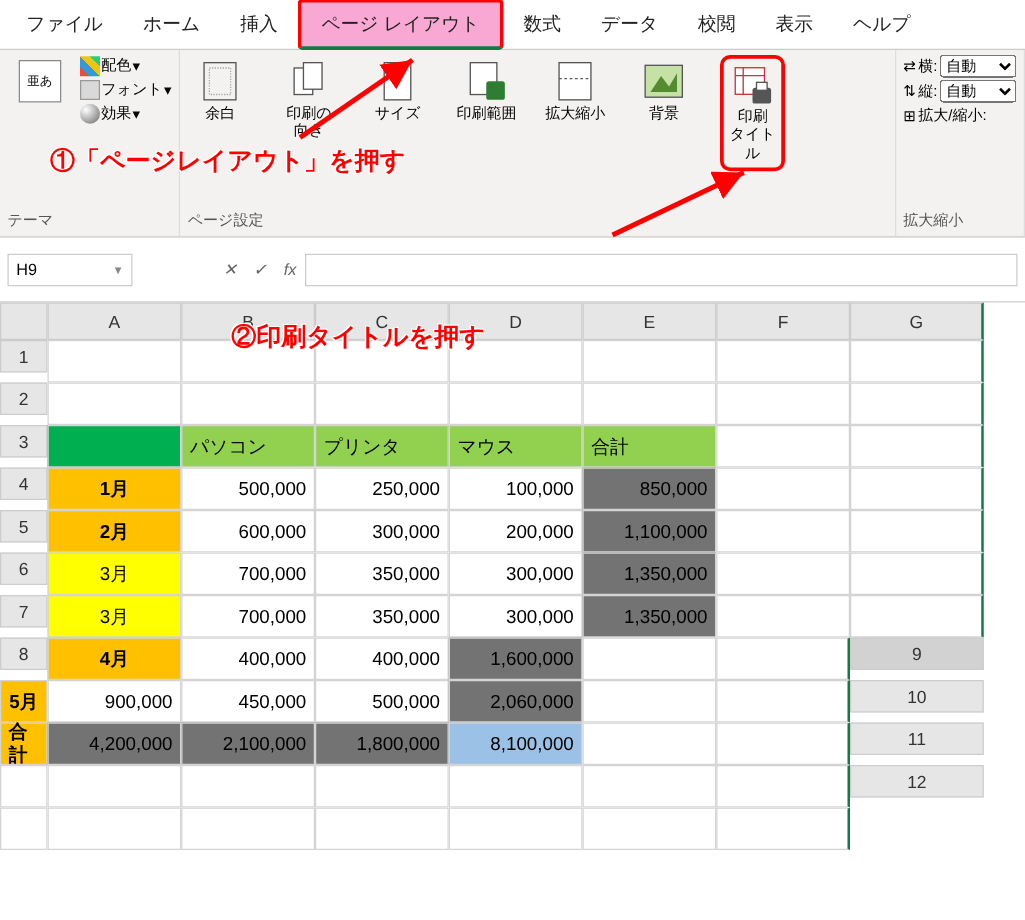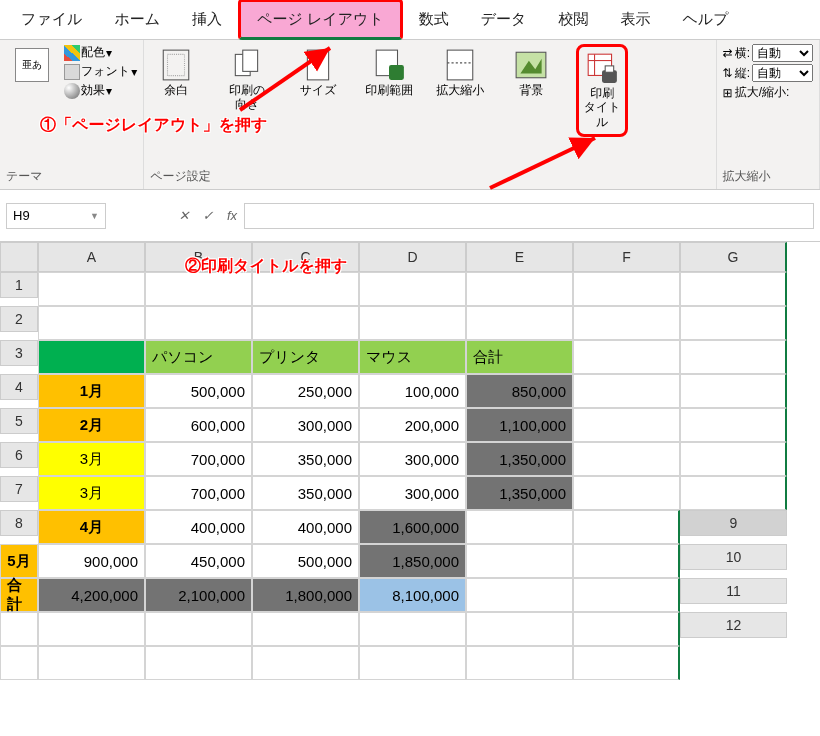--- a/index.html
+++ b/index.html
@@ -51,21 +51,21 @@
 .hdr-green { background: #92d050; }
 .hdr-orange { background: #ffc000; font-weight: bold; }
 .hdr-yellow { background: #ffff00; }
 .sum-col { background: #737373; }
 .sum-blue { background: #9bc2e6; }
 .row-hdr.sel { background: #d2d2d2; }
 .col-hdr.last-sel { border-right: 2px solid #107c41; }
 .cell.last-sel-right { border-right: 2px solid #107c41; }
 
 
-.annotation { position: absolute; color: #ff0000; font-size: 16px; font-weight: bold; text-shadow: 1px 1px 0 #fff, -1px -1px 0 #fff, 1px -1px 0 #fff, -1px 1px 0 #fff; pointer-events: none; white-space: nowrap; }
+.annotation { position: absolute; color: #ff0000; font-size: 20px; font-weight: bold; text-shadow: 1px 1px 0 #fff, -1px -1px 0 #fff, 1px -1px 0 #fff, -1px 1px 0 #fff; pointer-events: none; white-space: nowrap; }
 .arrow { position: absolute; pointer-events: none; }
 
 .container { position: relative; }
 </style>
 </head>
 <body>
 
 <div class="container">
 
 <div class="ribbon-tabs">
@@ -269,21 +269,21 @@
   <div class="cell right">400,000</div>
   <div class="cell right sum-col">1,600,000</div>
   <div class="cell"></div>
       <div class="cell last-sel-right"></div>
 
   <div class="row-hdr sel">9</div>
   <div class="cell hdr-orange center">5月</div>
   <div class="cell right">900,000</div>
   <div class="cell right">450,000</div>
   <div class="cell right">500,000</div>
-  <div class="cell right sum-col">1,850,000</div>
+  <div class="cell right sum-col">2,060,000</div>
   <div class="cell"></div>
       <div class="cell last-sel-right"></div>
 
   <div class="row-hdr">10</div>
   <div class="cell hdr-orange center">合計</div>
   <div class="cell right sum-col">4,200,000</div>
   <div class="cell right sum-col">2,100,000</div>
   <div class="cell right sum-col">1,800,000</div>
   <div class="cell right sum-blue">8,100,000</div>
   <div class="cell"></div>

